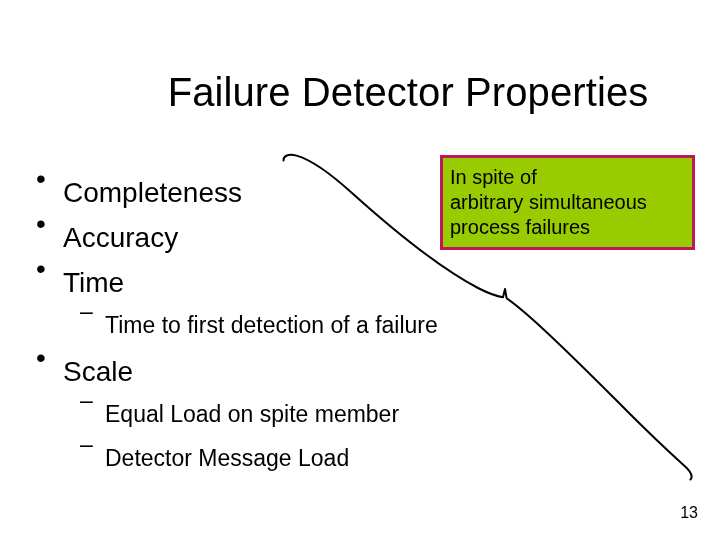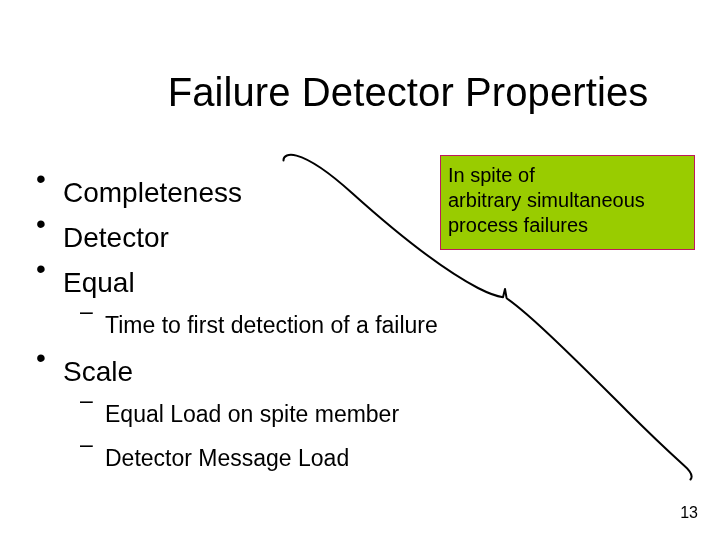--- a/index.html
+++ b/index.html
@@ -79,21 +79,21 @@
   }
 
   
   #callout-box {
     position: absolute;
     left: 440px;
     top: 155px;
     width: 255px;
     height: 95px;
     background: #99cc00;
-    border: 1px solid #be185d;
+    border: 3px solid #be185d;
     box-sizing: border-box;
   }
   #callout-text {
     position: absolute;
     left: 7px;
     top: 7px;
     width: 244px;
     font-size: 20px;
     line-height: 25px;
     color: #000000;
@@ -129,26 +129,26 @@
 
   <div id="body-list">
 
     <div class="bullet-row level-1">
       <span class="bullet-marker">•</span>
       <span class="bullet-text">Completeness</span>
     </div>
 
     <div class="bullet-row level-1">
       <span class="bullet-marker">•</span>
-      <span class="bullet-text">Detector</span>
-    </div>
-
-    <div class="bullet-row level-1">
-      <span class="bullet-marker">•</span>
-      <span class="bullet-text">Equal</span>
+      <span class="bullet-text">Accuracy</span>
+    </div>
+
+    <div class="bullet-row level-1">
+      <span class="bullet-marker">•</span>
+      <span class="bullet-text">Time</span>
     </div>
 
     <div class="bullet-row level-2">
       <span class="bullet-marker">–</span>
       <span class="bullet-text">Time to first detection of a failure</span>
     </div>
 
     <div class="bullet-row level-1">
       <span class="bullet-marker">•</span>
       <span class="bullet-text">Scale</span>

